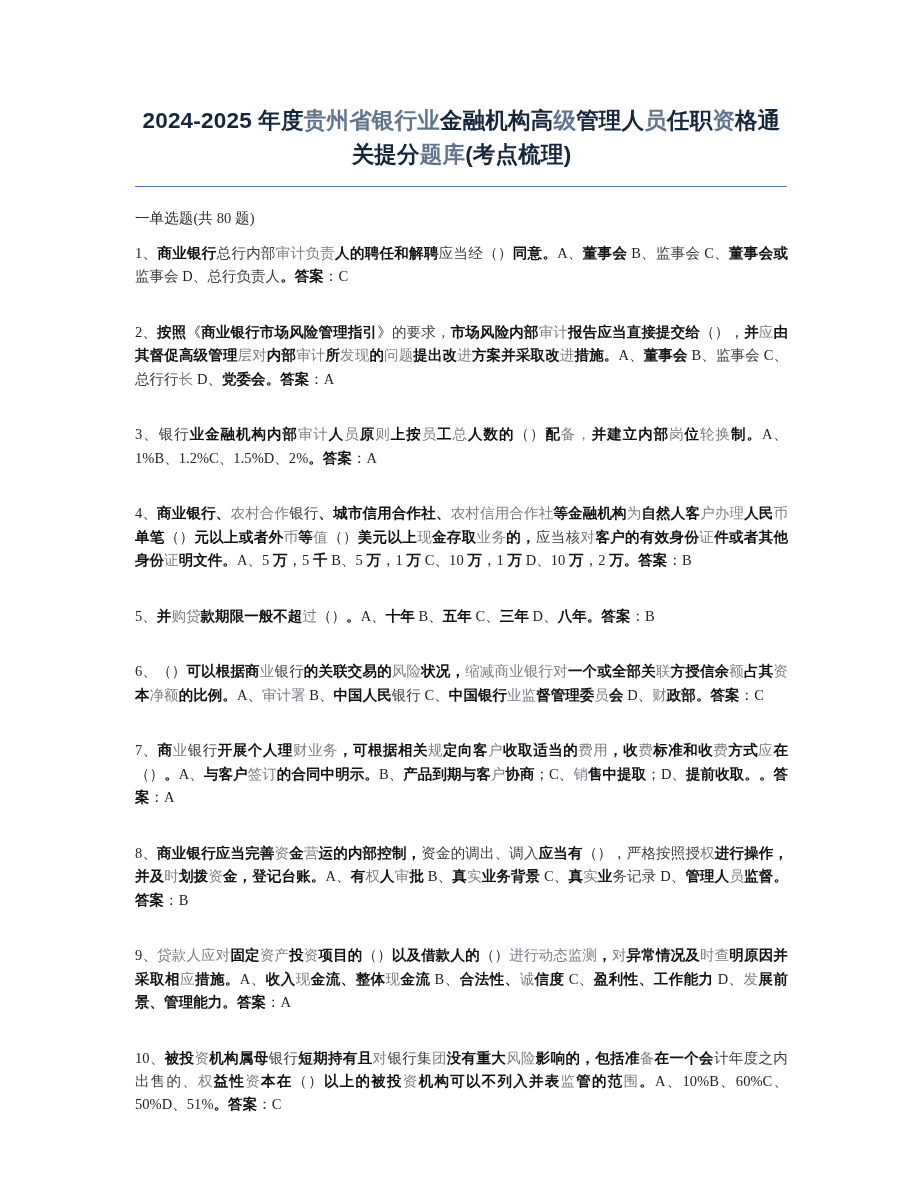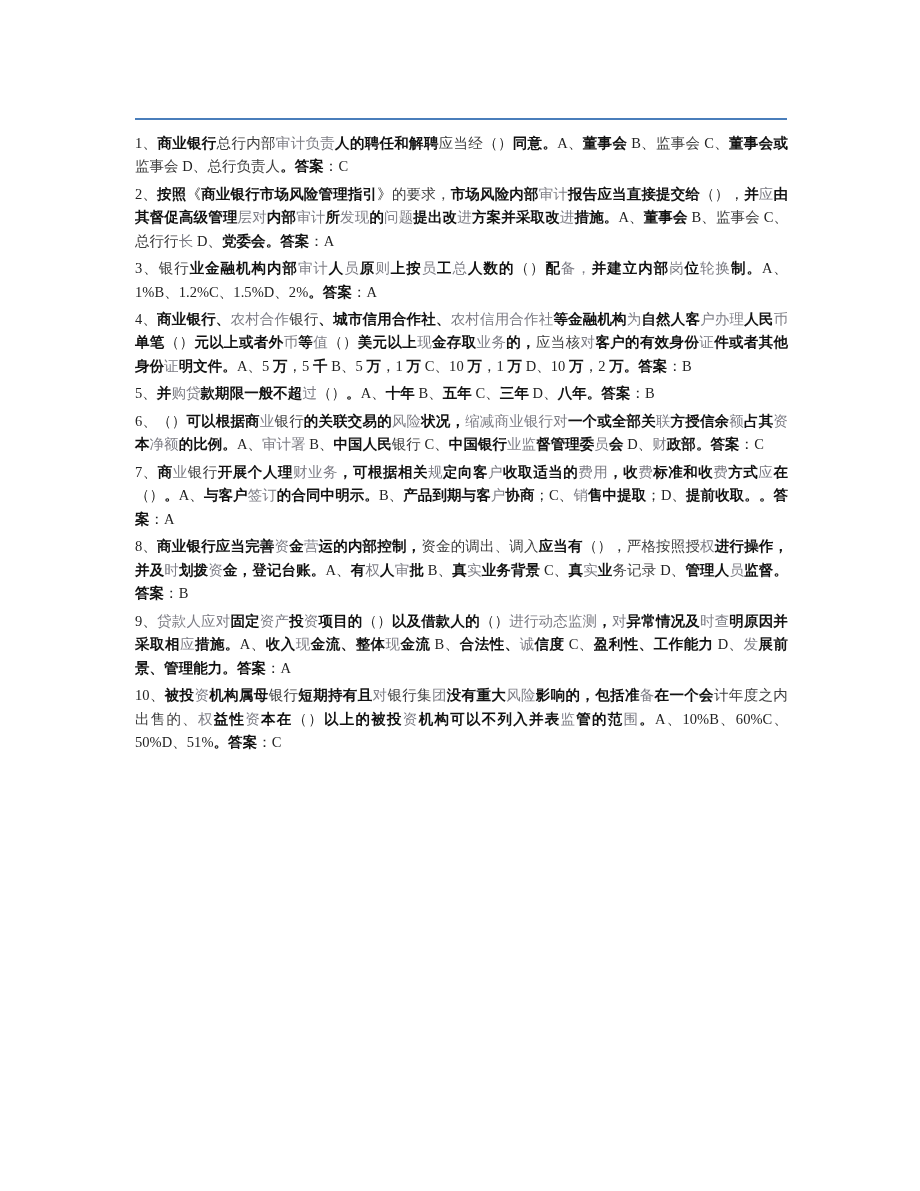--- a/index.html
+++ b/index.html
@@ -59,21 +59,21 @@
   .section-heading {
     margin-top: 21px;
     font-size: 14.5px;
     line-height: 1.5;
     color: #2b2b2b;
     letter-spacing: 0.1px;
   }
 
   
   .q {
-    margin-top: 4px;
+    margin-top: 32px;
     font-size: 14.5px;
     line-height: 1.62;
     text-align: justify;
     text-justify: inter-ideograph;
     letter-spacing: 0.05px;
     color: #3a3a3a;
   }
   .q:first-of-type { margin-top: 12px; }
 
   
@@ -81,23 +81,25 @@
   .m  { color: #3e3e3e; font-weight: normal; }    
   .l  { color: #7d7d85; font-weight: normal; }    
   .n  { color: #222222; font-weight: normal; }    
 </style>
 </head>
 <body>
 
 <div class="page">
   <div class="content">
 
+    <h1 class="doc-title"><span class="tk">2024-2025 年度</span><span class="tl">贵州省</span><span class="tl">银行</span><span class="tl">业</span><span class="tk">金融机构高</span><span class="tl">级</span><span class="tk">管理人</span><span class="tl">员</span><span class="tk">任职</span><span class="tl">资</span><span class="tk">格通关提分</span><span class="tl">题库</span><span class="tk">(考点梳理)</span></h1>
 
     <div class="title-rule"></div>
 
+    <div class="section-heading">一单选题(共 80 题)</div>
 
     <div id="question-list">
         <div class="q"><span class="n">1、</span><span class="b">商业银行</span><span class="m">总行内部</span><span class="l">审计负责</span><span class="b">人的聘任和解聘</span><span class="m">应当经</span><span class="n">（）</span><span class="b">同意。</span><span class="n">A、</span><span class="b">董事会</span><span class="n"> B、</span><span class="m">监事会</span><span class="n"> C</span><span class="n">、</span><span class="b">董事会或</span><span class="m">监事会</span><span class="n"> D、</span><span class="m">总行负责人</span><span class="b">。</span><span class="b">答案</span><span class="n">：C</span></div>
         <div class="q"><span class="n">2、</span><span class="b">按照</span><span class="n">《</span><span class="b">商业银行市场风险管理指引</span><span class="n">》</span><span class="m">的要求，</span><span class="b">市场风险内部</span><span class="l">审计</span><span class="b">报告应当直接提交给</span><span class="n">（），</span><span class="b">并</span><span class="l">应</span><span class="b">由其督促高级管理</span><span class="l">层对</span><span class="b">内部</span><span class="l">审计</span><span class="b">所</span><span class="l">发现</span><span class="b">的</span><span class="l">问题</span><span class="b">提出改</span><span class="l">进</span><span class="b">方案并采取改</span><span class="l">进</span><span class="b">措施。</span><span class="n">A、</span><span class="b">董事会</span><span class="n"> B、</span><span class="m">监事会</span><span class="n"> C、</span><span class="m">总行行</span><span class="l">长</span><span class="n"> D、</span><span class="b">党委会</span><span class="b">。</span><span class="b">答案</span><span class="n">：A</span></div>
         <div class="q"><span class="n">3、</span><span class="m">银行</span><span class="b">业金融机构内部</span><span class="l">审计</span><span class="b">人</span><span class="l">员</span><span class="b">原</span><span class="l">则</span><span class="b">上按</span><span class="l">员</span><span class="b">工</span><span class="l">总</span><span class="b">人数的</span><span class="n">（）</span><span class="b">配</span><span class="l">备，</span><span class="b">并建立内部</span><span class="l">岗</span><span class="b">位</span><span class="l">轮换</span><span class="b">制。</span><span class="n">A、1%B、1.2%C、1.5%D、2%</span><span class="b">。</span><span class="b">答案</span><span class="n">：A</span></div>
         <div class="q"><span class="n">4、</span><span class="b">商业银行</span><span class="b">、</span><span class="l">农村合作</span><span class="m">银行</span><span class="b">、</span><span class="b">城市信用合作社</span><span class="b">、</span><span class="l">农村信用合作社</span><span class="b">等金融机构</span><span class="l">为</span><span class="b">自然人客</span><span class="l">户办理</span><span class="b">人民</span><span class="l">币</span><span class="b">单笔</span><span class="n">（）</span><span class="b">元以上或者外</span><span class="l">币</span><span class="b">等</span><span class="l">值</span><span class="n">（）</span><span class="b">美元以上</span><span class="l">现</span><span class="b">金存取</span><span class="l">业务</span><span class="b">的，</span><span class="m">应当核</span><span class="l">对</span><span class="b">客户</span><span class="b">的有效身份</span><span class="l">证</span><span class="b">件或者其他身份</span><span class="l">证</span><span class="b">明文件。</span><span class="n">A、5 </span><span class="b">万</span><span class="n">，5 </span><span class="b">千</span><span class="n"> B、5 </span><span class="b">万</span><span class="n">，1 </span><span class="b">万</span><span class="n"> C、10 </span><span class="b">万</span><span class="n">，1 </span><span class="b">万</span><span class="n"> D</span><span class="n">、10 </span><span class="b">万</span><span class="n">，2 </span><span class="b">万</span><span class="b">。</span><span class="b">答案</span><span class="n">：B</span></div>
         <div class="q"><span class="n">5、</span><span class="b">并</span><span class="l">购贷</span><span class="b">款期限一般不超</span><span class="l">过</span><span class="n">（）</span><span class="b">。</span><span class="n">A、</span><span class="b">十年</span><span class="n"> B、</span><span class="b">五年</span><span class="n"> C、</span><span class="b">三年</span><span class="n"> D、</span><span class="b">八年</span><span class="b">。</span><span class="b">答案</span><span class="n">：B</span></div>
         <div class="q"><span class="n">6、</span><span class="n">（）</span><span class="b">可以根据商</span><span class="l">业</span><span class="m">银行</span><span class="b">的关联交易的</span><span class="l">风险</span><span class="b">状况，</span><span class="l">缩减商业银行</span><span class="l">对</span><span class="b">一个或全部关</span><span class="l">联</span><span class="b">方授</span><span class="b">信余</span><span class="l">额</span><span class="b">占其</span><span class="l">资</span><span class="b">本</span><span class="l">净额</span><span class="b">的比例。</span><span class="n">A、</span><span class="l">审计署</span><span class="n"> B、</span><span class="b">中国人民</span><span class="m">银行</span><span class="n"> C、</span><span class="b">中国银行</span><span class="l">业</span><span class="l">监</span><span class="b">督管理委</span><span class="l">员</span><span class="b">会</span><span class="n"> D、</span><span class="l">财</span><span class="b">政部</span><span class="b">。</span><span class="b">答案</span><span class="n">：C</span></div>
         <div class="q"><span class="n">7、</span><span class="b">商</span><span class="l">业</span><span class="m">银行</span><span class="b">开展个人理</span><span class="l">财业务</span><span class="b">，</span><span class="b">可根据相关</span><span class="l">规</span><span class="b">定向客</span><span class="l">户</span><span class="b">收取适当的</span><span class="l">费用</span><span class="b">，</span><span class="b">收</span><span class="l">费</span><span class="b">标准和收</span><span class="l">费</span><span class="b">方式</span><span class="l">应</span><span class="b">在</span><span class="n">（）</span><span class="b">。</span><span class="n">A、</span><span class="b">与客</span><span class="b">户</span><span class="l">签</span><span class="l">订</span><span class="b">的合同中明示。</span><span class="n">B、</span><span class="b">产品到期与客</span><span class="l">户</span><span class="b">协商</span><span class="n">；C、</span><span class="l">销</span><span class="b">售中提</span><span class="b">取</span><span class="n">；D、</span><span class="b">提前收取</span><span class="b">。。</span><span class="b">答案</span><span class="n">：A</span></div>
         <div class="q"><span class="n">8、</span><span class="b">商业银行应当完善</span><span class="l">资</span><span class="b">金</span><span class="l">营</span><span class="b">运的内部控制，</span><span class="m">资金的调出、调入</span><span class="b">应当有</span><span class="n">（），</span><span class="m">严格按照授</span><span class="l">权</span><span class="b">进行操作，</span><span class="b">并及</span><span class="l">时</span><span class="b">划拨</span><span class="l">资</span><span class="b">金，</span><span class="b">登记台账。</span><span class="n">A、</span><span class="b">有</span><span class="l">权</span><span class="b">人</span><span class="l">审</span><span class="b">批</span><span class="n"> B、</span><span class="b">真</span><span class="l">实</span><span class="b">业务背景</span><span class="n"> C、</span><span class="b">真</span><span class="l">实</span><span class="b">业</span><span class="m">务记录</span><span class="n"> D、</span><span class="b">管理人</span><span class="l">员</span><span class="b">监督</span><span class="b">。</span><span class="b">答案</span><span class="n">：B</span></div>

